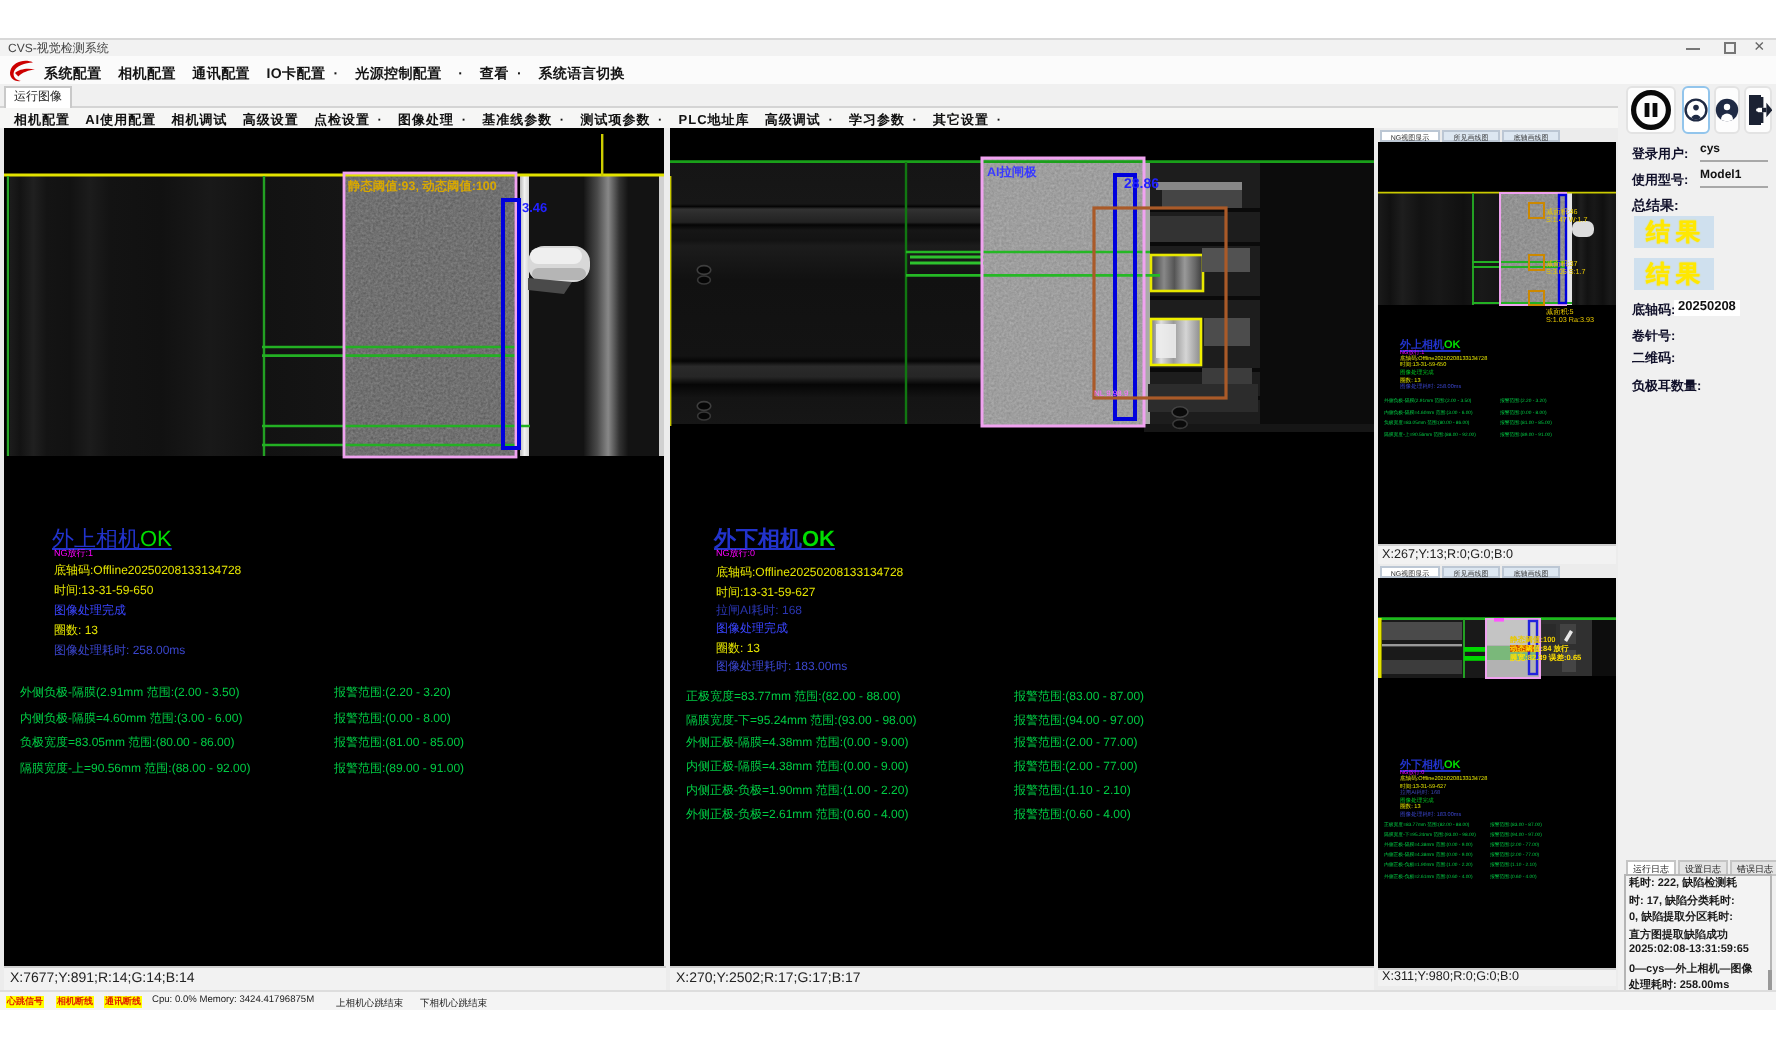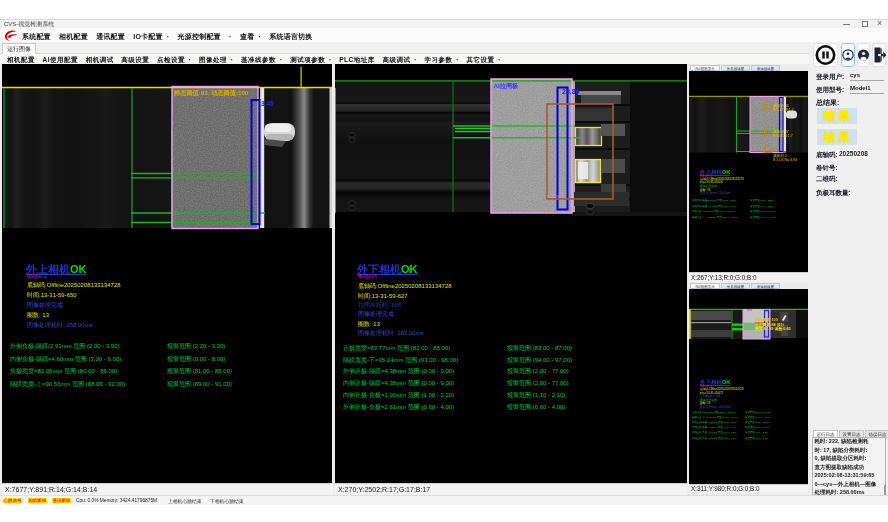--- a/index.html
+++ b/index.html
@@ -102,21 +102,21 @@
 <line x1="170" y1="66" x2="170" y2="164" stroke="#23a023" stroke-width="1.2"></line>
 <line x1="129" y1="109.5" x2="257" y2="109.5" stroke="#23b023" stroke-width="1.3"></line>
 <line x1="129" y1="113.8" x2="257" y2="113.8" stroke="#23b023" stroke-width="1.3"></line>
 <line x1="129" y1="149" x2="263" y2="149" stroke="#23b023" stroke-width="1.3"></line>
 <line x1="129" y1="158.5" x2="257" y2="158.5" stroke="#23b023" stroke-width="1.3"></line>
 <rect x="170" y="22.5" width="86" height="142" fill="none" stroke="#f0a2f0" stroke-width="1.4"></rect>
 <rect x="249.5" y="36" width="8" height="124" fill="none" stroke="#0000dd" stroke-width="2"></rect>
 <text x="172" y="31" font-size="6.2" fill="#d8a800" font-weight="bold">静态阈值:93, 动态阈值:100</text>
 <text x="259" y="42" font-size="6.5" fill="#2222ff" font-weight="bold">3.46</text>
 </svg>
-<div class="abs" style="left:24px;top:198px;font-size:11px;font-weight:bold;color:#2233cc;text-decoration:underline;white-space:nowrap">外上相机<span style="color:#00dd00;text-decoration:none">OK</span></div>
+<div class="abs" style="left:24px;top:198px;font-size:11px;font-weight:normal;color:#2233cc;text-decoration:underline;white-space:nowrap">外上相机<span style="color:#00dd00;text-decoration:none">OK</span></div>
 <div class="abs" style="left:25px;top:209.5px;font-size:4.5px;color:#ff00ff">NG放行:1</div>
 <div class="abs" style="left:25px;top:216.5px;font-size:6px;color:#e4e400">底轴码:Offline20250208133134728</div>
 <div class="abs" style="left:25px;top:226.5px;font-size:6px;color:#e4e400">时间:13-31-59-650</div>
 <div class="abs" style="left:25px;top:236.5px;font-size:6px;color:#3a45ff">图像处理完成</div>
 <div class="abs" style="left:25px;top:246.5px;font-size:6px;color:#e4e400">圈数: 13</div>
 <div class="abs" style="left:25px;top:256.5px;font-size:6px;color:#3a45cc">图像处理耗时: 258.00ms</div>
 <div class="grn" style="left:8px;top:278px">外侧负极-隔膜(2.91mm 范围:(2.00 - 3.50)</div>
 <div class="grn" style="left:165px;top:278px">报警范围:(2.20 - 3.20)</div>
 <div class="grn" style="left:8px;top:290.5px">内侧负极-隔膜=4.60mm 范围:(3.00 - 6.00)</div>
 <div class="grn" style="left:165px;top:290.5px">报警范围:(0.00 - 8.00)</div>

